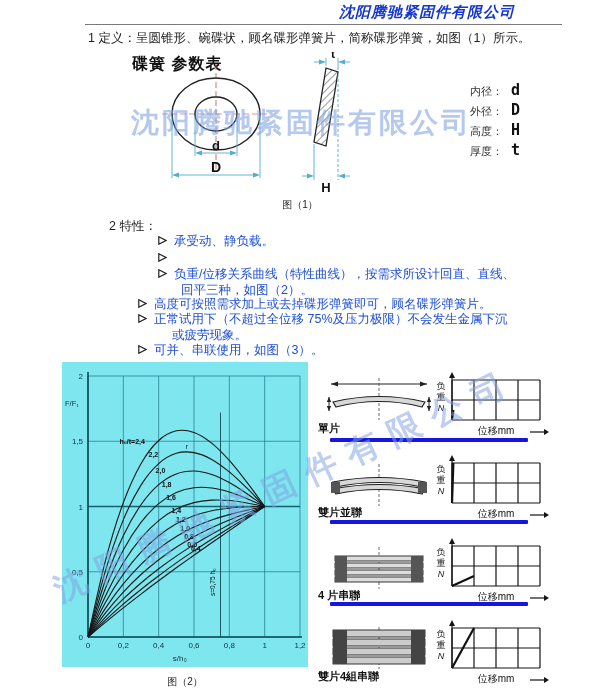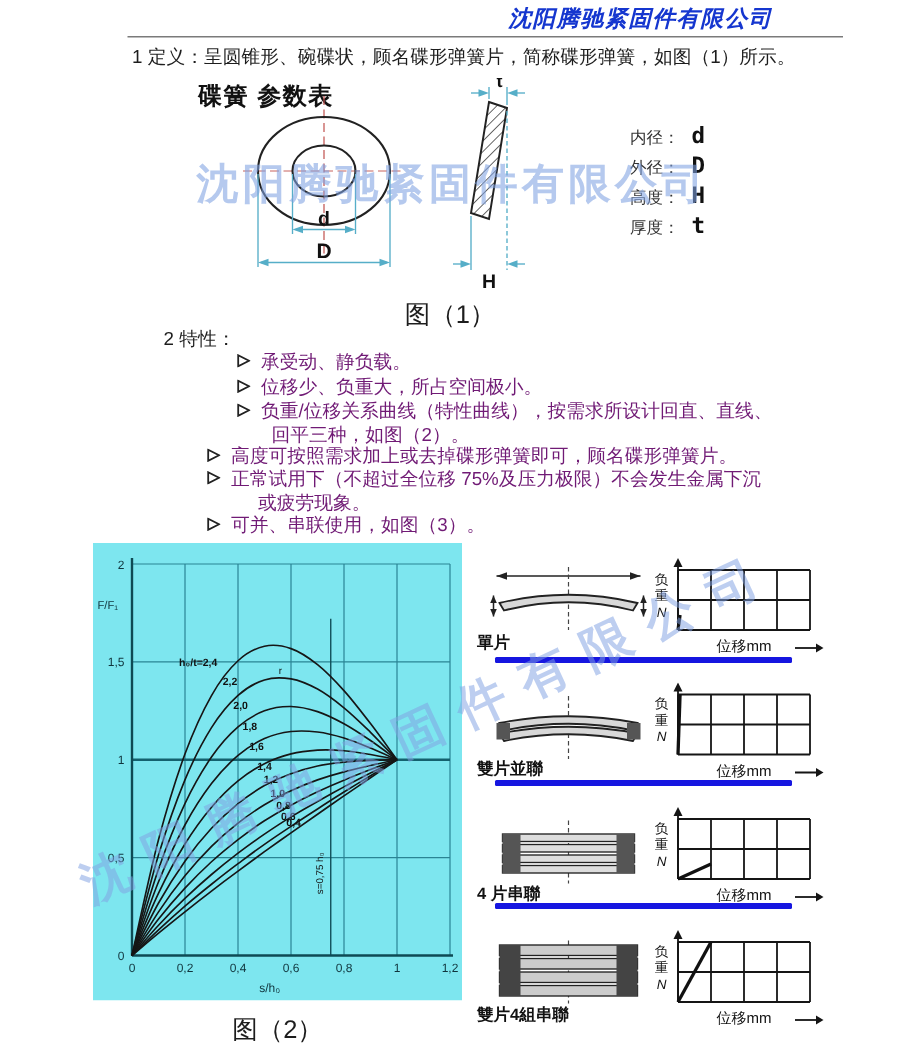--- a/index.html
+++ b/index.html
@@ -11,30 +11,30 @@
   
   .company{top:3px;right:85px;font-size:15px;font-weight:bold;font-style:italic;
     color:#1536cf;letter-spacing:1px;white-space:nowrap;}
   .header-rule{top:24px;left:85px;right:38px;border-top:1.5px solid #7a7a7a;height:0;}
   
   .def-line{left:88px;top:31px;width:445px;font-size:12.5px;line-height:15px;color:#1d1d1d;}
   
   .param-fig{left:118px;top:52px;width:452px;height:150px;}
   .param-title{left:14px;top:2px;font-size:16px;font-weight:bold;color:#111;letter-spacing:1px;text-align:right;}
   .param-labels{left:302px;top:28px;width:150px;}
-  .pl-row{height:20px;line-height:20px;white-space:nowrap;}
+  .pl-row{height:20px;line-height:20px;white-space:nowrap;text-align:center;}
   .pl-name{font-size:11px;color:#333;}
   .pl-val{font-size:15px;font-weight:bold;color:#111;margin-left:8px;font-family:"DejaVu Sans Mono","Liberation Mono",monospace;}
-  .caption{font-size:17px;color:#1d1d1d;text-align:center;}
+  .caption{font-size:10px;color:#1d1d1d;text-align:center;}
   .cap1{left:0;top:198px;width:600px;}
   .cap2{left:62px;top:675px;width:246px;}
   .cap3{left:395px;top:676px;width:110px;margin-top:35px;}
   
   .feat-heading{left:85px;top:218px;font-size:12.5px;color:#1d1d1d;margin-left:24px;}
-  .feat-line{font-size:12.5px;line-height:15px;color:#701a75;white-space:nowrap;}
+  .feat-line{font-size:12.5px;line-height:15px;color:#1d4ed8;white-space:nowrap;}
   .bullet-icon{display:inline-block;width:9px;height:9px;margin-right:7px;position:relative;top:0px;}
   .fl-0{left:158px;top:234px;} .fl-1{left:158px;top:251px;} .fl-2{left:158px;top:267px;}
   .fl-3{left:181px;top:283px;} .fl-4{left:138px;top:297px;} .fl-5{left:138px;top:312px;}
   .fl-6{left:172px;top:328px;} .fl-7{left:138px;top:343px;}
   
   .chart2{left:62px;top:362px;width:246px;height:305px;}
   
   .disc-fig{left:325px;width:108px;height:46px;}
   .disc-label{left:318px;width:122px;text-align:left;font-size:11px;font-weight:bold;color:#111;white-space:nowrap;}
   .mini-graph{left:430px;width:122px;height:70px;}
@@ -108,21 +108,21 @@
   </div>
 </div>
 <div class="abs caption cap1">图（1）</div>
 
 <div class="abs feat-heading">2 特性：</div>
 <div class="abs feat-line fl-0"><span class="bullet-icon"><svg width="9" height="9">
         <polygon points="0.8,0.8 8,4.5 0.8,8.2" fill="none" stroke="#222" stroke-width="1.2"></polygon>
       </svg></span><span>承受动、静负载。</span></div>
 <div class="abs feat-line fl-1"><span class="bullet-icon"><svg width="9" height="9">
         <polygon points="0.8,0.8 8,4.5 0.8,8.2" fill="none" stroke="#222" stroke-width="1.2"></polygon>
-      </svg></span><span>位移少、负重大，所占空间极小。</span></div>
+      </svg></span></div>
 <div class="abs feat-line fl-2"><span class="bullet-icon"><svg width="9" height="9">
         <polygon points="0.8,0.8 8,4.5 0.8,8.2" fill="none" stroke="#222" stroke-width="1.2"></polygon>
       </svg></span><span>负重/位移关系曲线（特性曲线），按需求所设计回直、直线、</span></div>
 <div class="abs feat-line fl-3"><span>回平三种，如图（2）。</span></div>
 <div class="abs feat-line fl-4"><span class="bullet-icon"><svg width="9" height="9">
         <polygon points="0.8,0.8 8,4.5 0.8,8.2" fill="none" stroke="#222" stroke-width="1.2"></polygon>
       </svg></span><span>高度可按照需求加上或去掉碟形弹簧即可，顾名碟形弹簧片。</span></div>
 <div class="abs feat-line fl-5"><span class="bullet-icon"><svg width="9" height="9">
         <polygon points="0.8,0.8 8,4.5 0.8,8.2" fill="none" stroke="#222" stroke-width="1.2"></polygon>
       </svg></span><span>正常试用下（不超过全位移 75%及压力极限）不会发生金属下沉</span></div>

